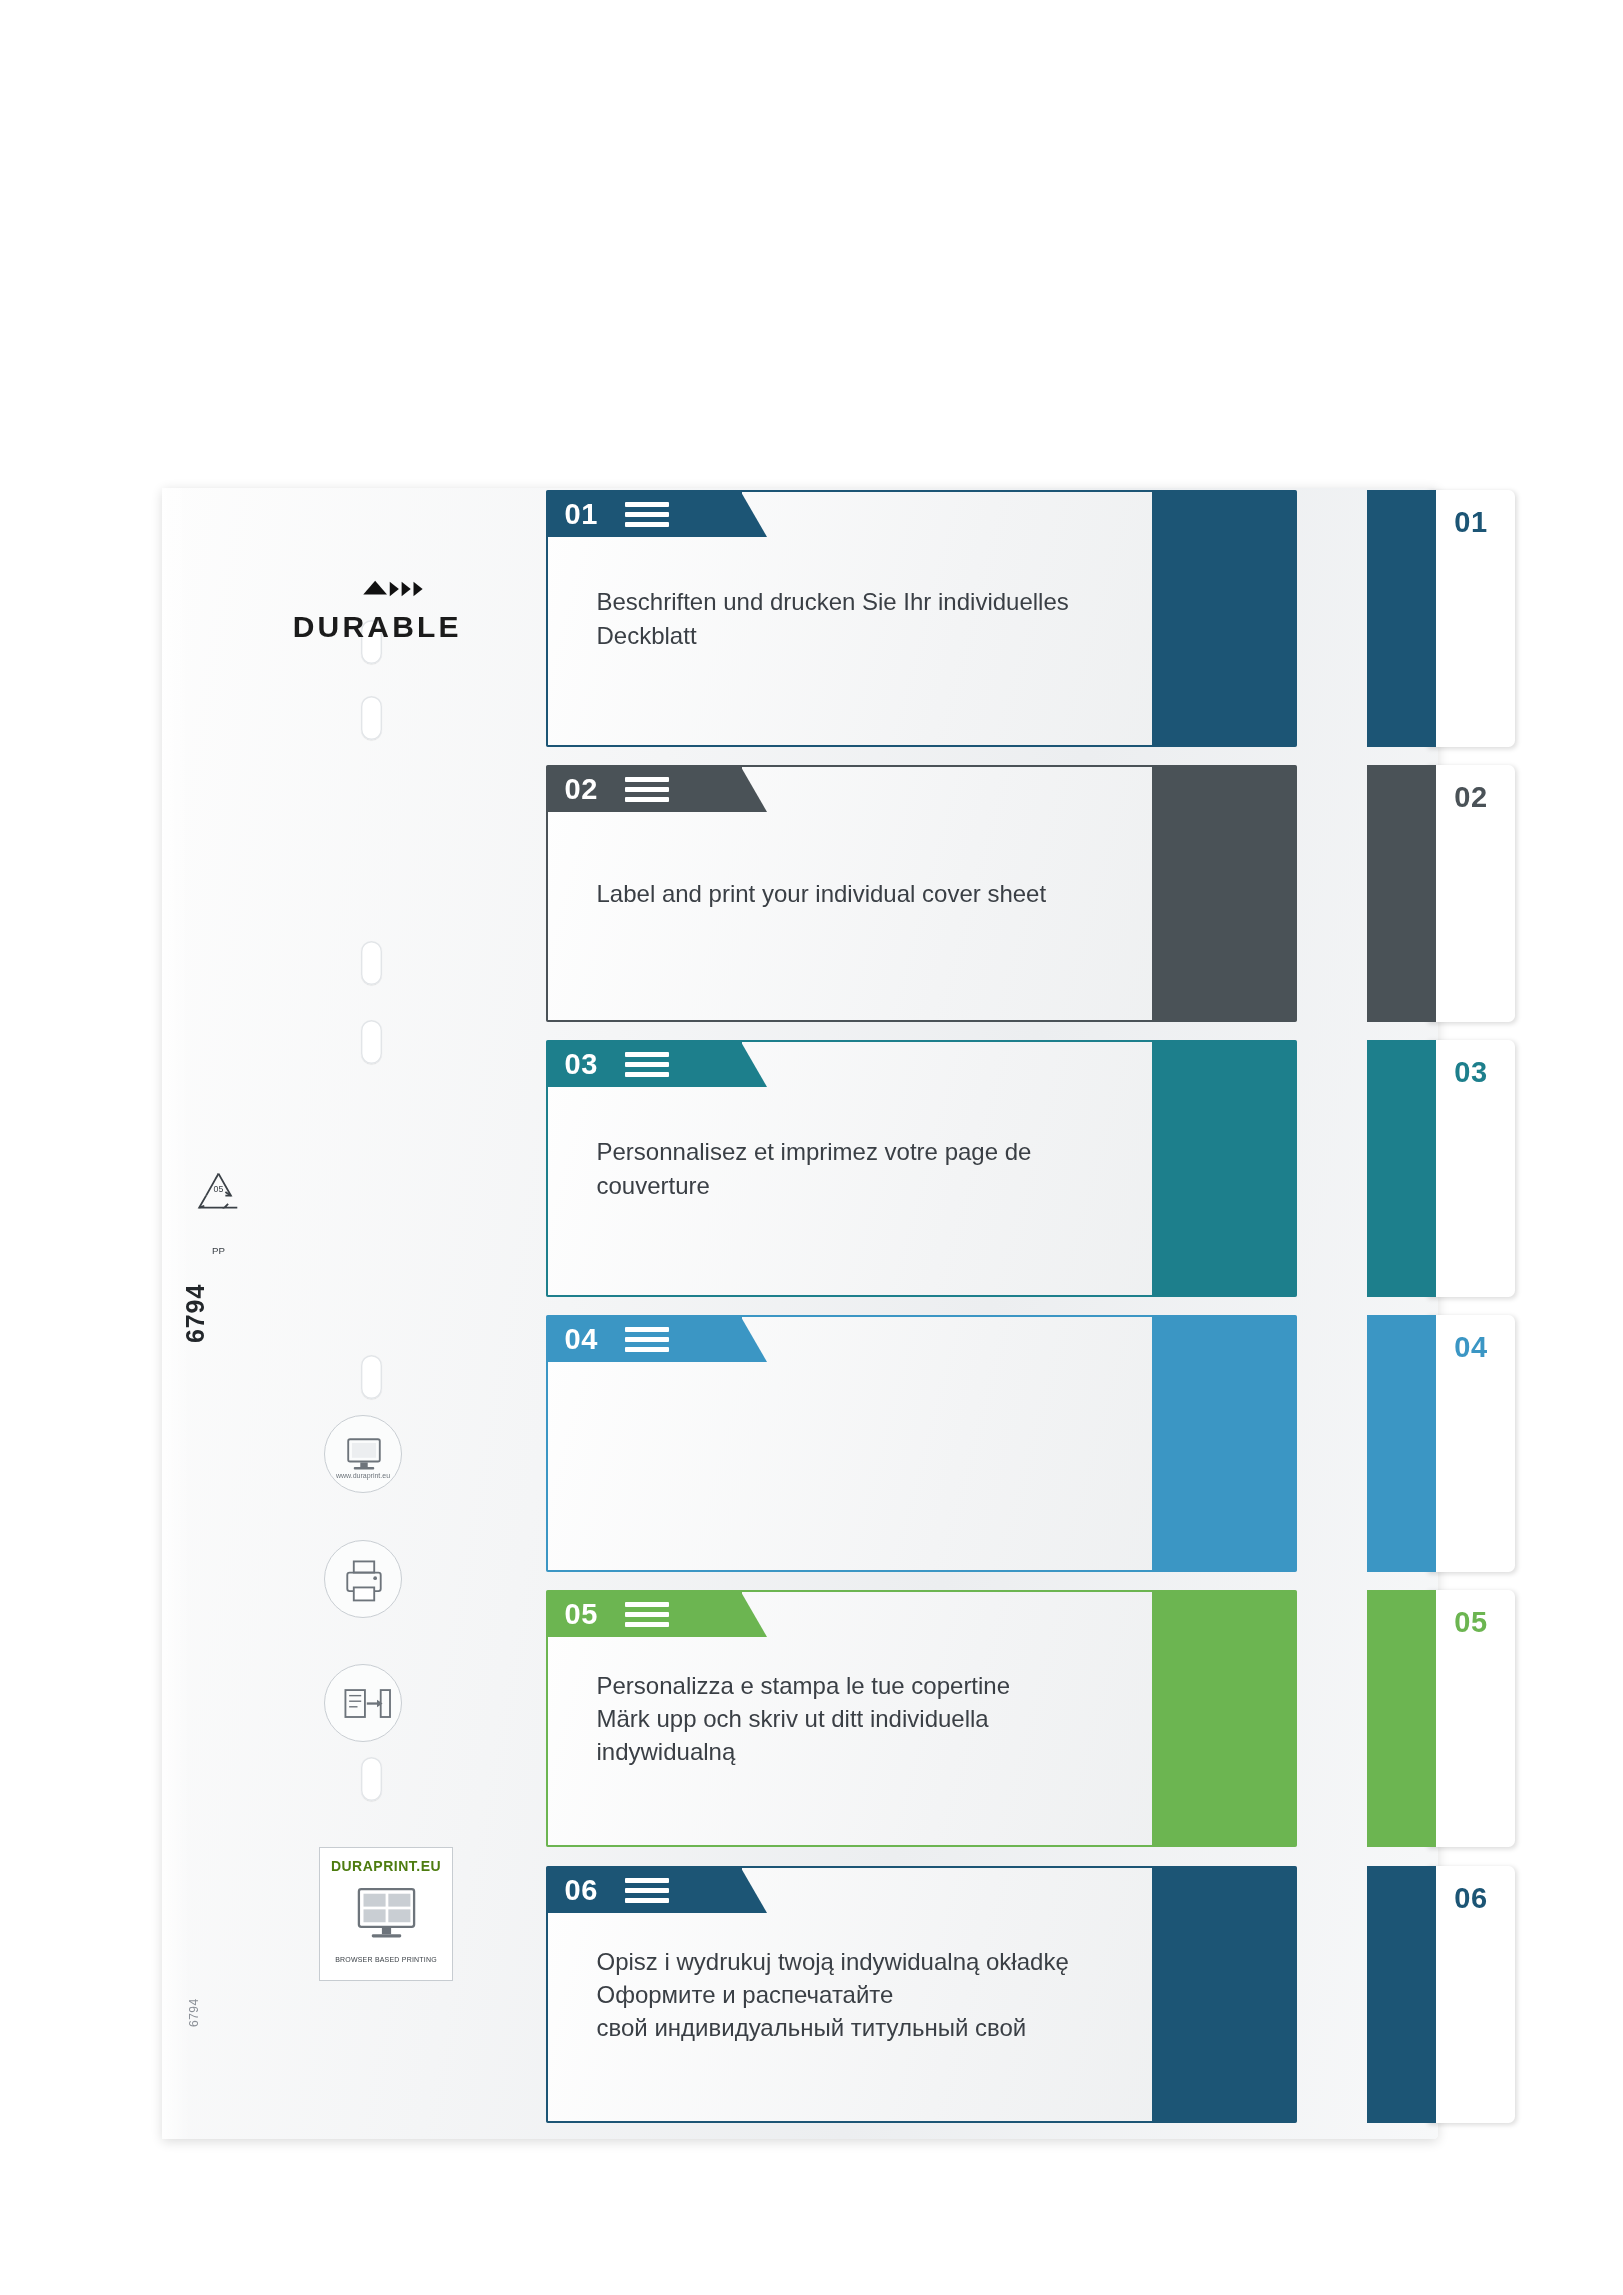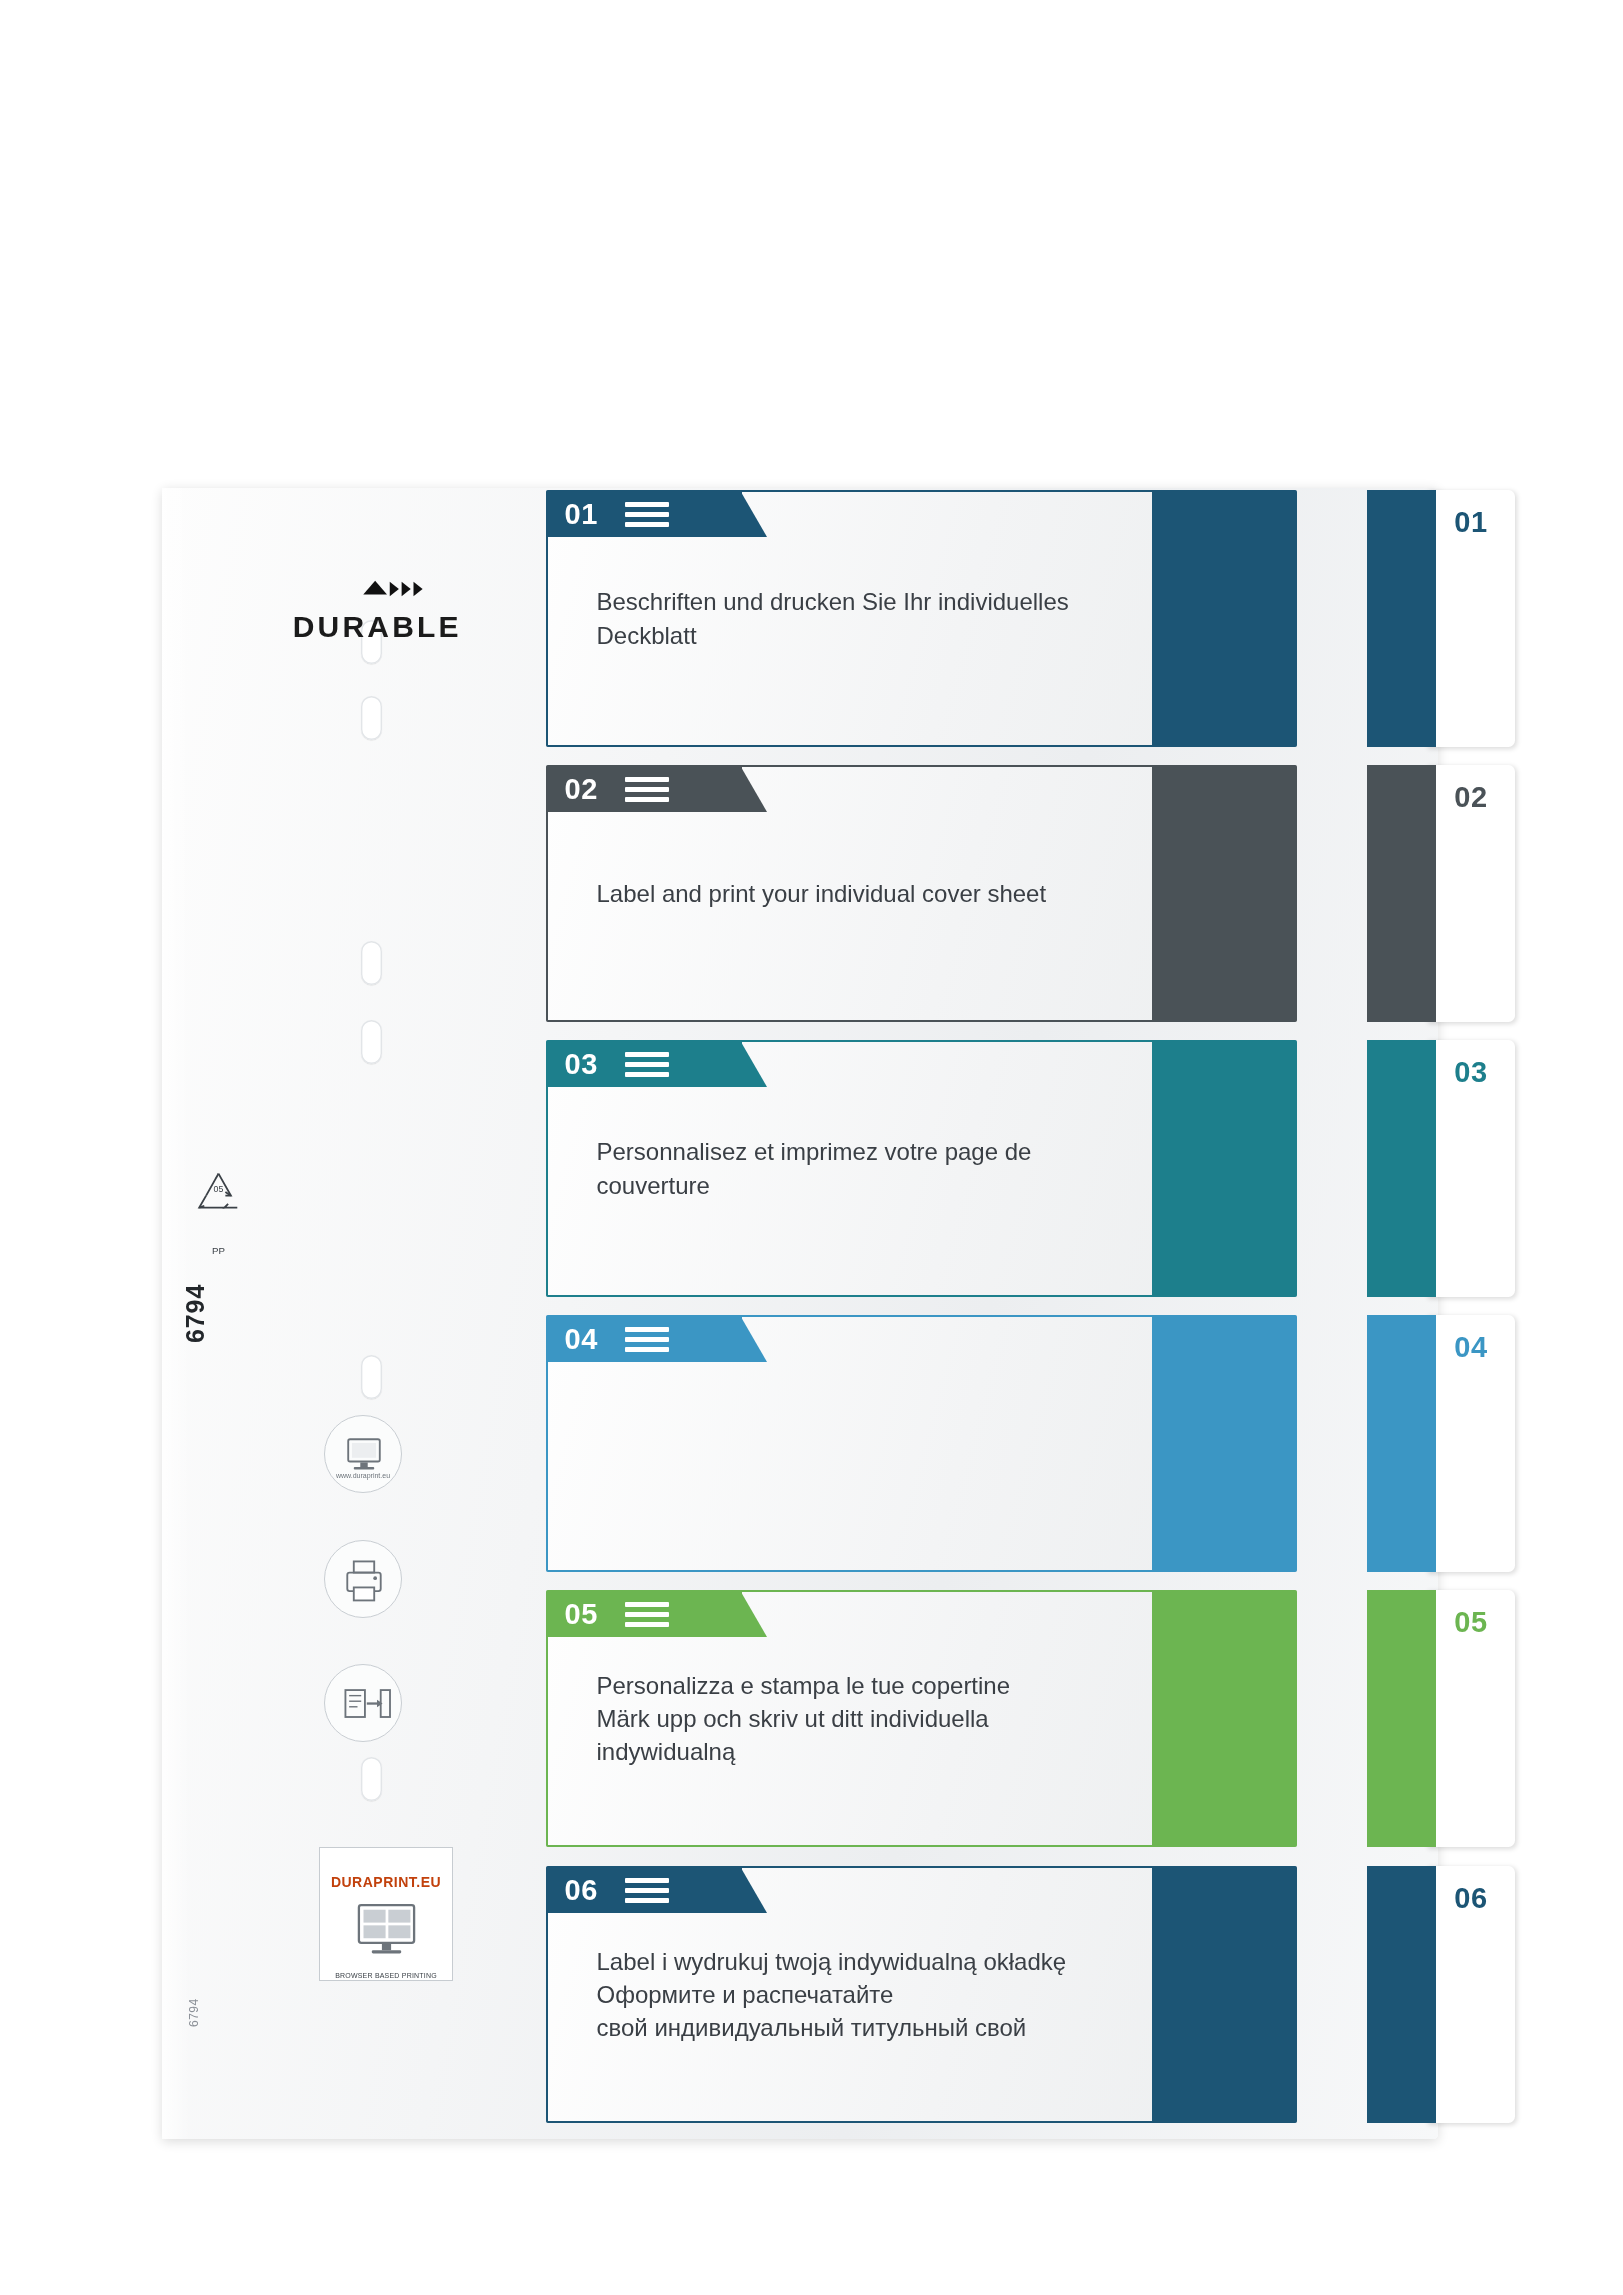--- a/index.html
+++ b/index.html
@@ -150,23 +150,23 @@
     width: 134px;
     height: 134px;
     border: 0.9px solid #c7ccd1;
     background: #ffffff;
     box-sizing: border-box;
     text-align: center;
   }
   #duraprint .dp-title {
     font-size: 14px;
     font-weight: bold;
-    color: #c2410c;
+    color: #4d7c0f;
     letter-spacing: 0.5px;
-    margin-top: 26px;
+    margin-top: 10px;
   }
   #duraprint .dp-sub {
     font-size: 7px;
     color: #3b4147;
     letter-spacing: 0.2px;
     margin-top: 6.5px;
   }
 
   
   .divider {
@@ -479,21 +479,21 @@
     <div class="div-colorpanel" style="background: rgb(28, 85, 117);"></div>
     <div class="div-header" style="background: rgb(28, 85, 117); --c: #1c5575;">
       <div class="num">06</div>
       <div class="bars">
           <i></i>
           <i></i>
           <i></i>
         </div>
     </div>
     <div class="div-lines">
-      <div class="ln">Label i wydrukuj twoją indywidualną okładkę</div>
+      <div class="ln">Opisz i wydrukuj twoją indywidualną okładkę</div>
       <div class="ln">Оформите и распечатайте
 свой индивидуальный титульный свой</div>
     </div>
   </div>
   <div class="div-tab">
     <div class="div-tab-color" style="background: rgb(28, 85, 117);"></div>
     <div class="tnum" style="color: rgb(28, 85, 117);">06</div>
   </div>
 </div>
 

